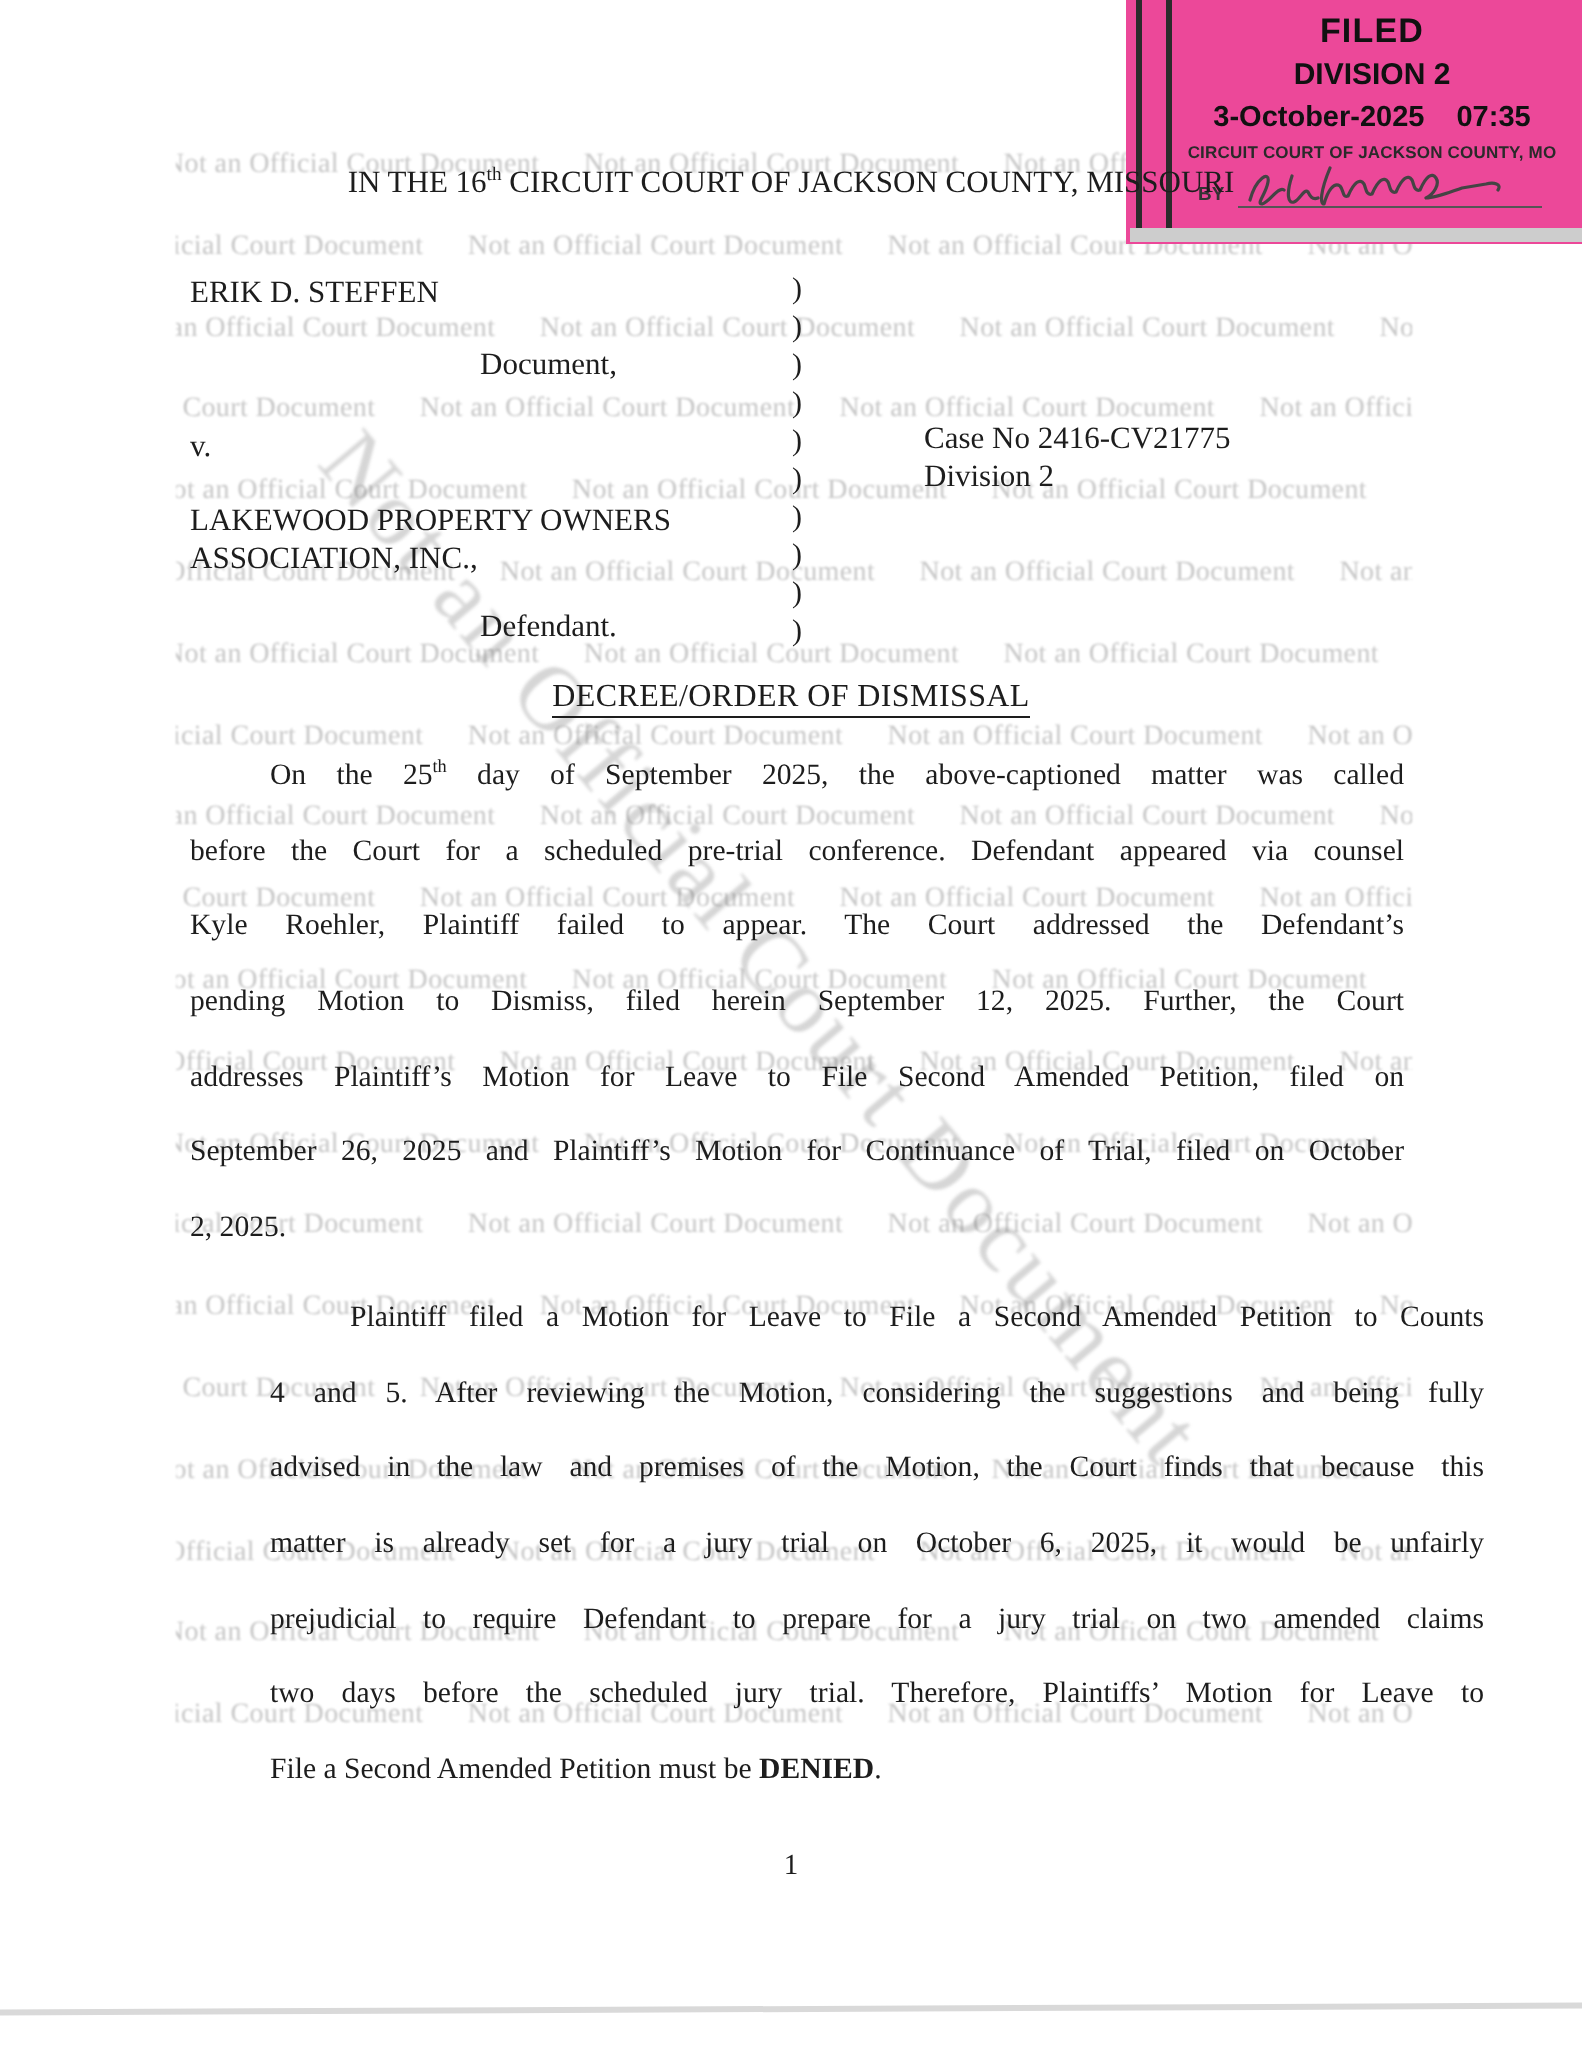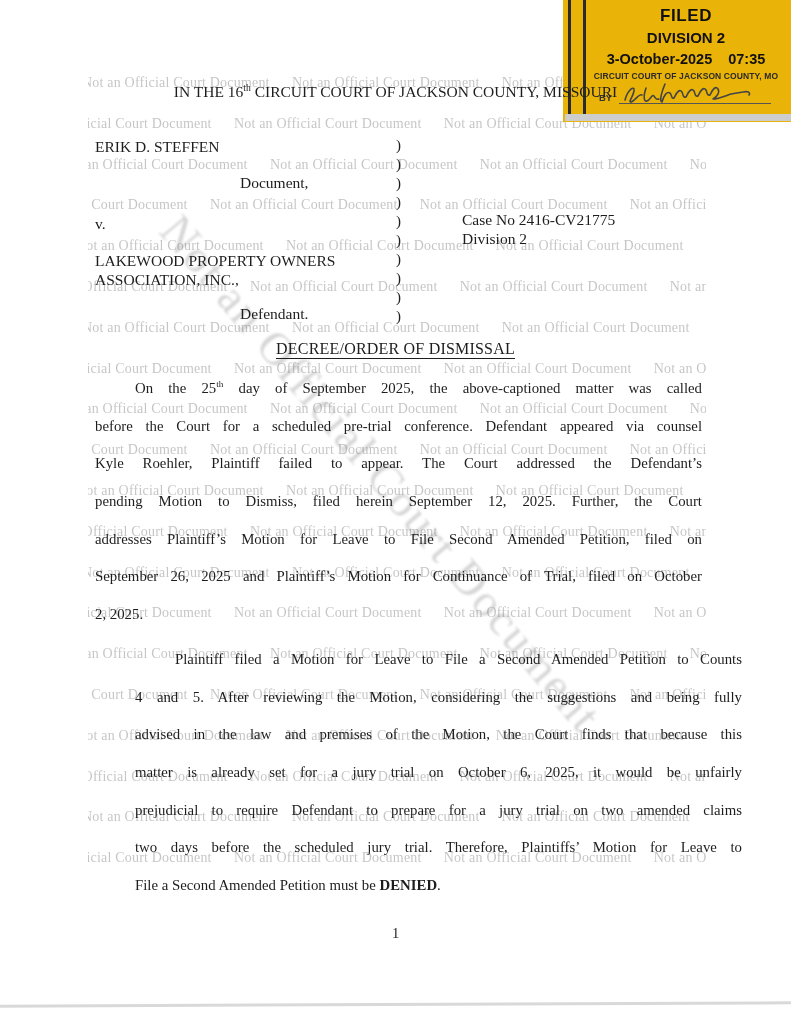--- a/index.html
+++ b/index.html
@@ -16,21 +16,21 @@
   }
   .wm-diagonal {
     position:absolute; left:190px; top:205px;
     transform:rotate(50deg); transform-origin:0 0;
     font-size:46px; letter-spacing:2px; white-space:nowrap;
     color:rgba(120,120,120,.30); filter:blur(.8px); z-index:1;
   }
   
   .stamp {
     position:absolute; left:563px; top:0; width:228px; height:122px;
-    background:#eab308; z-index:2;
+    background:#ec4899; z-index:2;
     font-family:"Liberation Sans","DejaVu Sans",sans-serif; color:#111;
   }
   .stamp-stripes {
     position:absolute; left:5px; top:0; width:12px; height:115px;
     border-left:3px solid #2b2b2b; border-right:3px solid #2b2b2b;
   }
   .stamp-inner { position:absolute; left:24px; top:6px; width:198px; text-align:center; }
   .s-filed { font-weight:bold; font-size:17px; letter-spacing:.6px; }
   .s-div   { font-weight:bold; font-size:15px; margin-top:3px; }
   .s-dt    { font-weight:bold; font-size:14.5px; margin-top:5px; }

